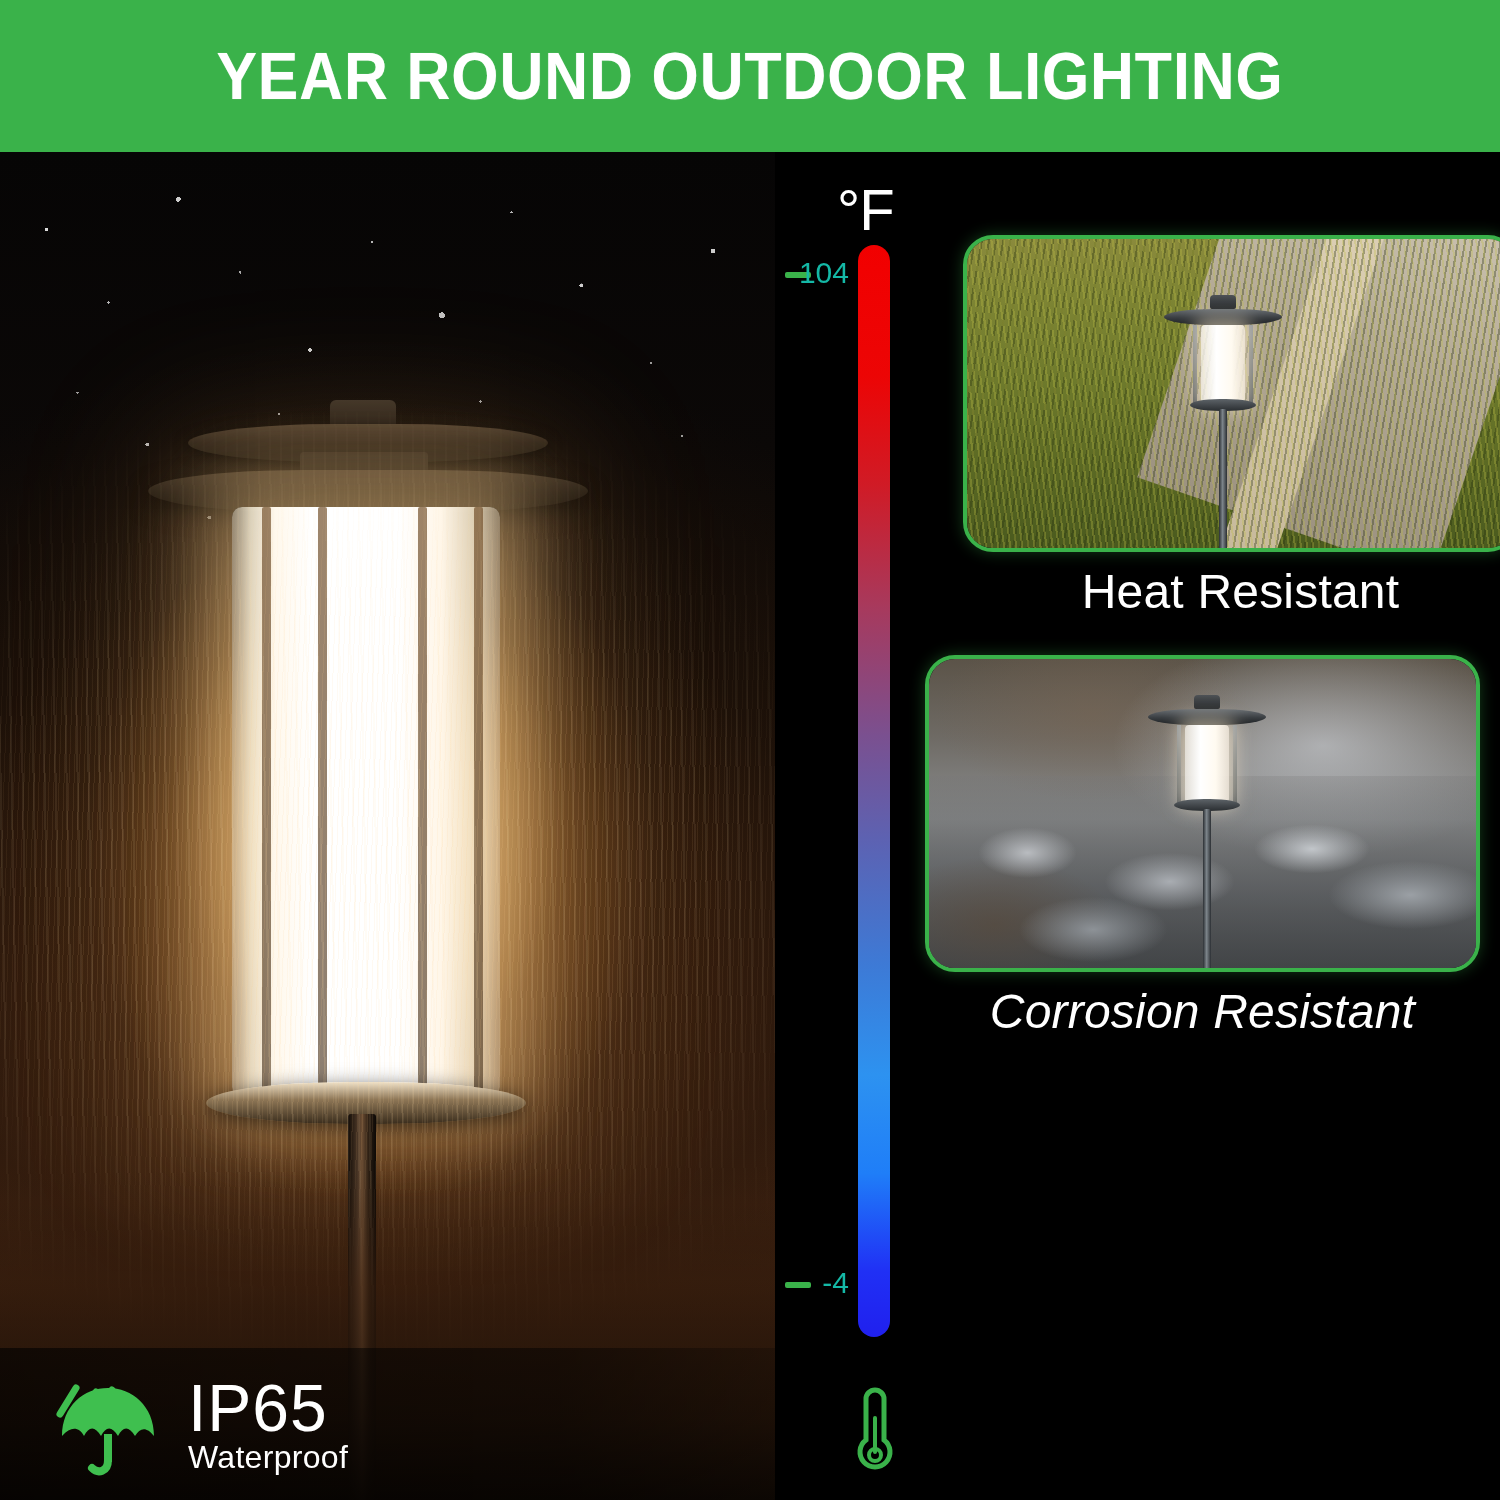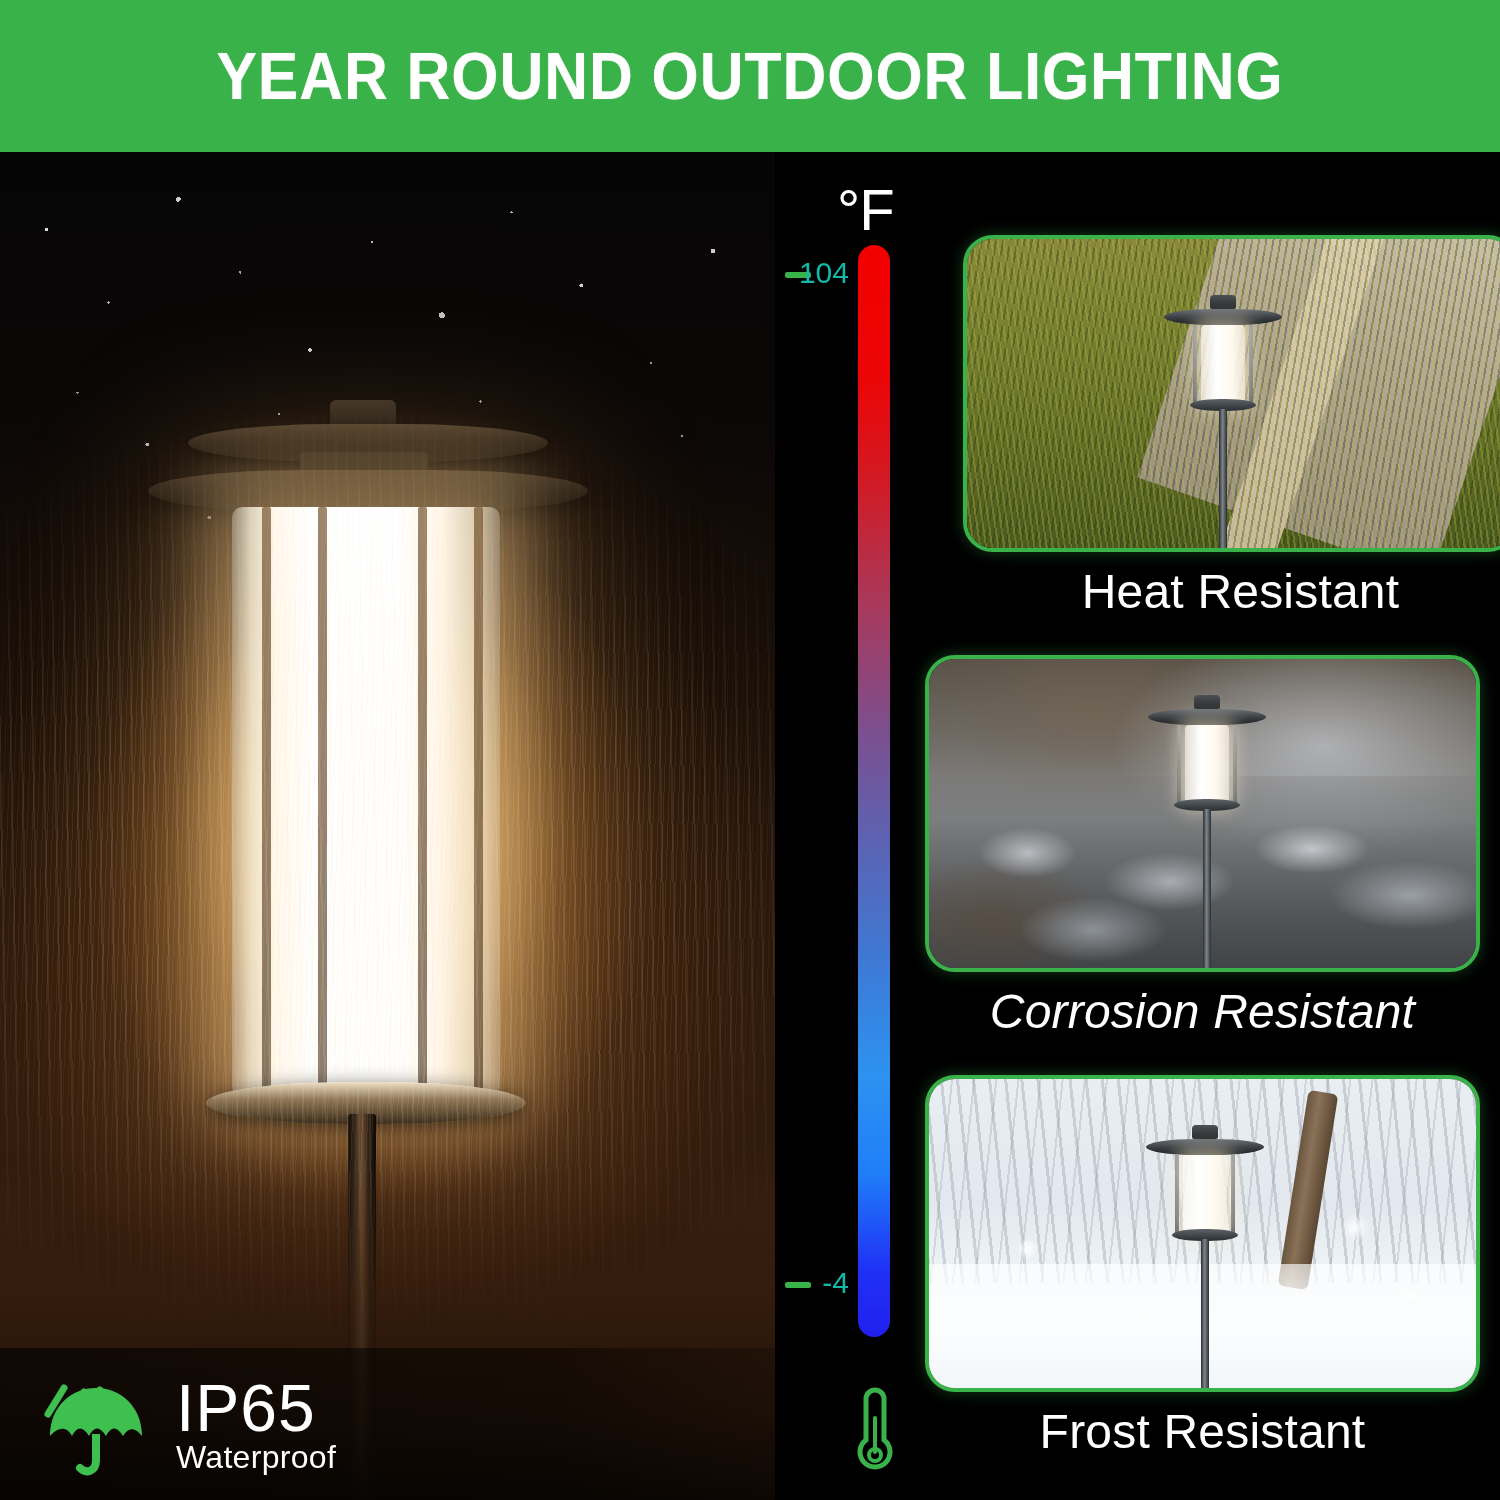--- a/index.html
+++ b/index.html
@@ -122,21 +122,21 @@
   }
   .hero-ground {
     position:absolute; left:0; bottom:0; width:775px; height:330px;
     background:linear-gradient(180deg, rgba(0,0,0,0) 0%, rgba(58,31,14,.55) 35%, rgba(36,20,9,.8) 75%, rgba(16,9,4,.95) 100%);
   }
 
   
   .ip-band {
     position:absolute; left:0; bottom:0; width:775px; height:152px;
     background:linear-gradient(90deg, rgba(0,0,0,.62) 0%, rgba(0,0,0,.48) 72%, rgba(0,0,0,.22) 100%);
-    display:flex; align-items:center; padding-left:38px; gap:26px;
+    display:flex; align-items:center; padding-left:50px; gap:26px;
   }
   .umbrella-icon { position:relative; width:112px; height:104px; flex:0 0 auto; }
   .ip-text { display:flex; flex-direction:column; line-height:1; }
   .ip-code { color:#fff; font-size:66px; font-weight:400; letter-spacing:1px; }
   .ip-sub { color:#fff; font-size:32px; font-weight:400; letter-spacing:.3px; }
 
   
   .temp-col { position:absolute; left:775px; top:152px; width:150px; height:1348px; }
   .temp-unit {
     position:absolute; left:62px; top:24px; color:#fff;
@@ -371,35 +371,15 @@
           <div class="ml-cage-l"></div>
           <div class="ml-cage-r"></div>
           <div class="ml-glass"></div>
           <div class="ml-ring"></div>
           <div class="ml-stake" style="height:170px;"></div>
         </div>
       </div>
       <div class="card-label">Corrosion Resistant</div>
     </div>
 
-    <div class="card card3">
-      <div class="card-photo">
-        <div class="scene-frost">
-          <div class="trees"></div>
-          <div class="trunk"></div>
-          <div class="snowground"></div>
-          <div class="flakes"></div>
-        </div>
-        <div class="mini-light" style="left:216px; top:46px; width:120px; height:260px;">
-          <div class="ml-cap"></div>
-          <div class="ml-disc"></div>
-          <div class="ml-cage-l"></div>
-          <div class="ml-cage-r"></div>
-          <div class="ml-glass"></div>
-          <div class="ml-ring"></div>
-          <div class="ml-stake" style="height:165px;"></div>
-        </div>
-      </div>
-      <div class="card-label">Frost Resistant</div>
-    </div>
 
   </div>
 </div>
 
 </body></html>

